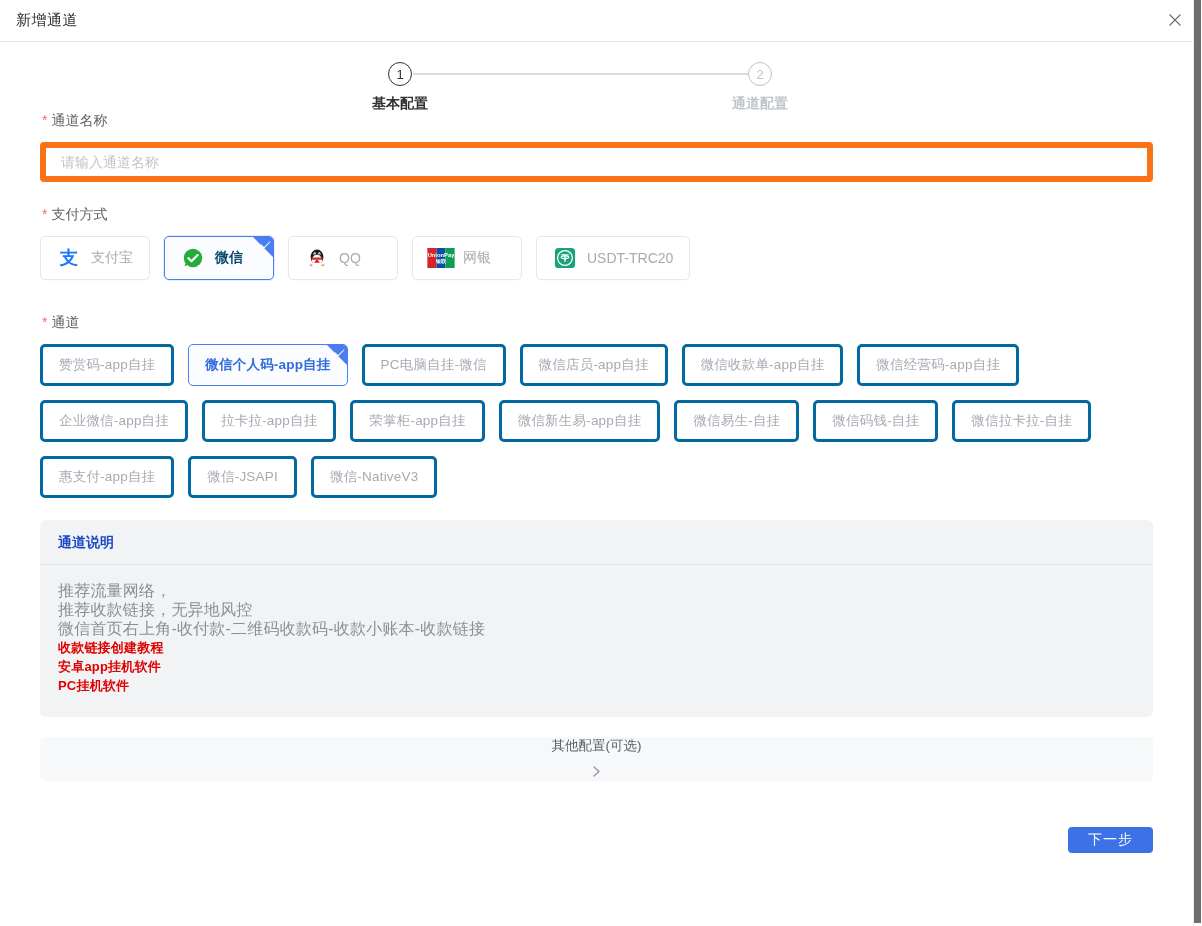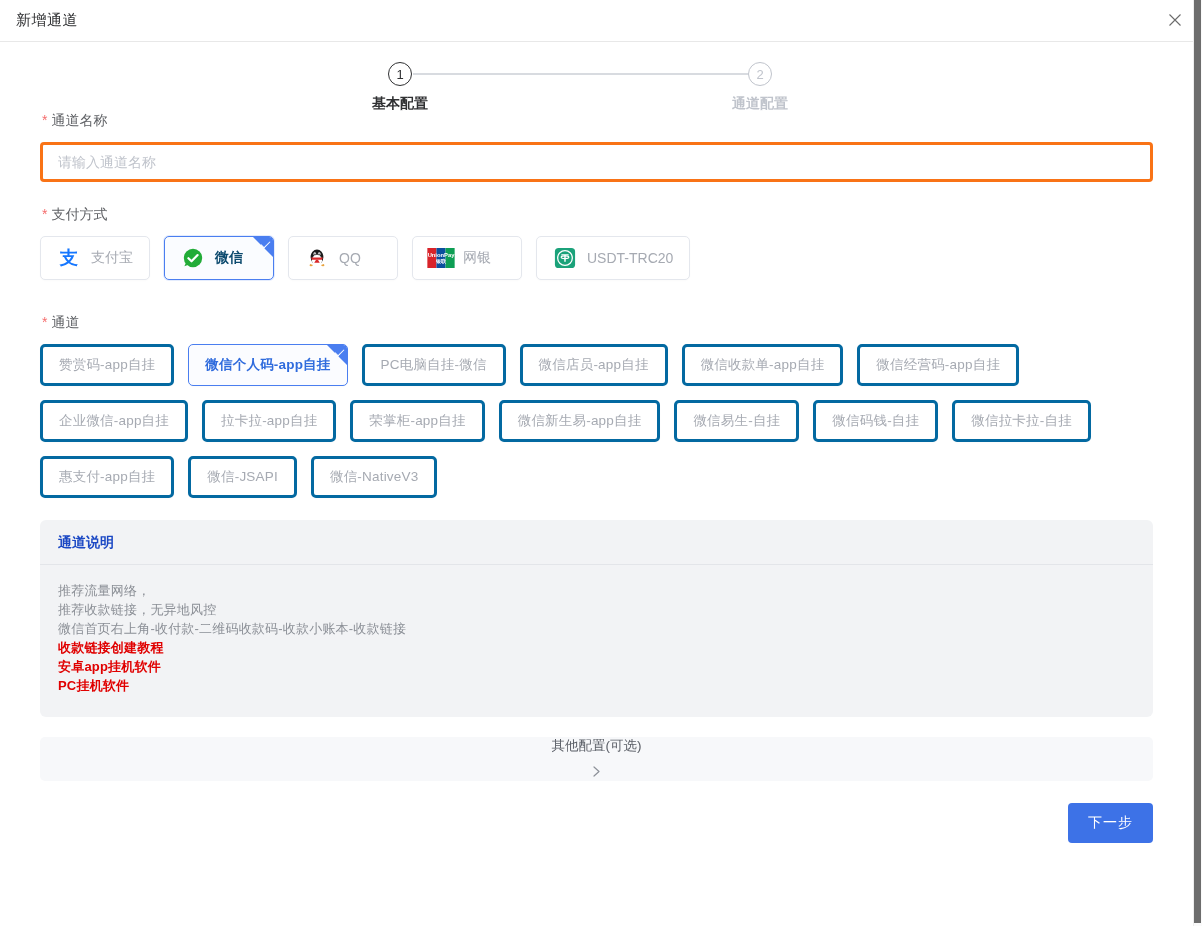--- a/index.html
+++ b/index.html
@@ -69,21 +69,21 @@
   
   .field-label{
     font-size:14px; color:#606266; margin:0 0 12px 2px;
   }
   .req{ color:#f56c6c; margin-right:4px; }
 
   .row-group{ margin-bottom:18px; }
 
   
   .text-input{
-    width:1113px; height:40px; border:3px solid #f97316; border-radius:4px;
+    width:1113px; height:40px; border:6px solid #f97316; border-radius:4px;
     padding:0 15px; font-size:14px; color:#606266; outline:none;
     font-family:inherit; background:#fff;
   }
   .text-input::placeholder{ color:#c0c4cc; }
 
   
   .opt-row{ display:flex; flex-wrap:wrap; gap:14px; }
   .pay-card{
     height:44px; border:1px solid #e4e7ed; border-radius:5px;
     background:#fff; display:flex; align-items:center;
@@ -130,21 +130,21 @@
   
   .info-panel{
     margin-top:22px; width:1113px; background:#f2f3f5; border-radius:6px;
     overflow:hidden;
   }
   .info-head{
     padding:14px 18px 12px 18px; border-bottom:1px solid #e3e5e9;
   }
   .info-title{ color:#1b48c4; font-weight:bold; font-size:14px; }
   .info-body{ padding:16px 18px 22px 18px; }
-  .info-line{ font-size:13px; color:#8b8f96; line-height:19px; letter-spacing:.2px; }
+  .info-line{ font-size:16px; color:#8b8f96; line-height:19px; letter-spacing:.2px; }
   .info-link{
     display:block; font-size:13px; color:#e00000; font-weight:bold;
     line-height:19px; text-decoration:none; cursor:pointer; letter-spacing:.2px;
   }
 
   
   .collapse{
     margin-top:20px; width:1113px; height:44px; background:#f7f8fa;
     border-radius:5px; display:flex; align-items:center;
     justify-content:space-between; padding:0 18px; cursor:pointer;flex-direction:column;
@@ -152,22 +152,22 @@
   .collapse-label{ font-size:13.5px; color:#5a5e66; }
   .chev{ color:#909399; }
 
   
   .dlg-footer{
     margin-top:22px; width:1113px; display:flex; justify-content:flex-end;
     padding-bottom:10px;
   }
   .btn-primary{
     background:#3d72e7; color:#fff; border:none; border-radius:4px;
-    height:40px; padding:0 20px; font-size:14px; cursor:pointer;
-    font-family:inherit; letter-spacing:1px;
+    height:26px; padding:0 20px; font-size:14px; cursor:pointer;
+    font-family:inherit; letter-spacing:1px;margin-top:24px;
   }
 </style>
 </head>
 <body>
 
 <div class="dlg-header">
   <div class="dlg-title">新增通道</div>
   <div class="dlg-close">
     <svg width="14" height="14" viewBox="0 0 14 14" aria-hidden="true">
       <path d="M1.5 1.5 L12.5 12.5 M12.5 1.5 L1.5 12.5" stroke="#6b6b6b" stroke-width="1.1" fill="none"></path>

